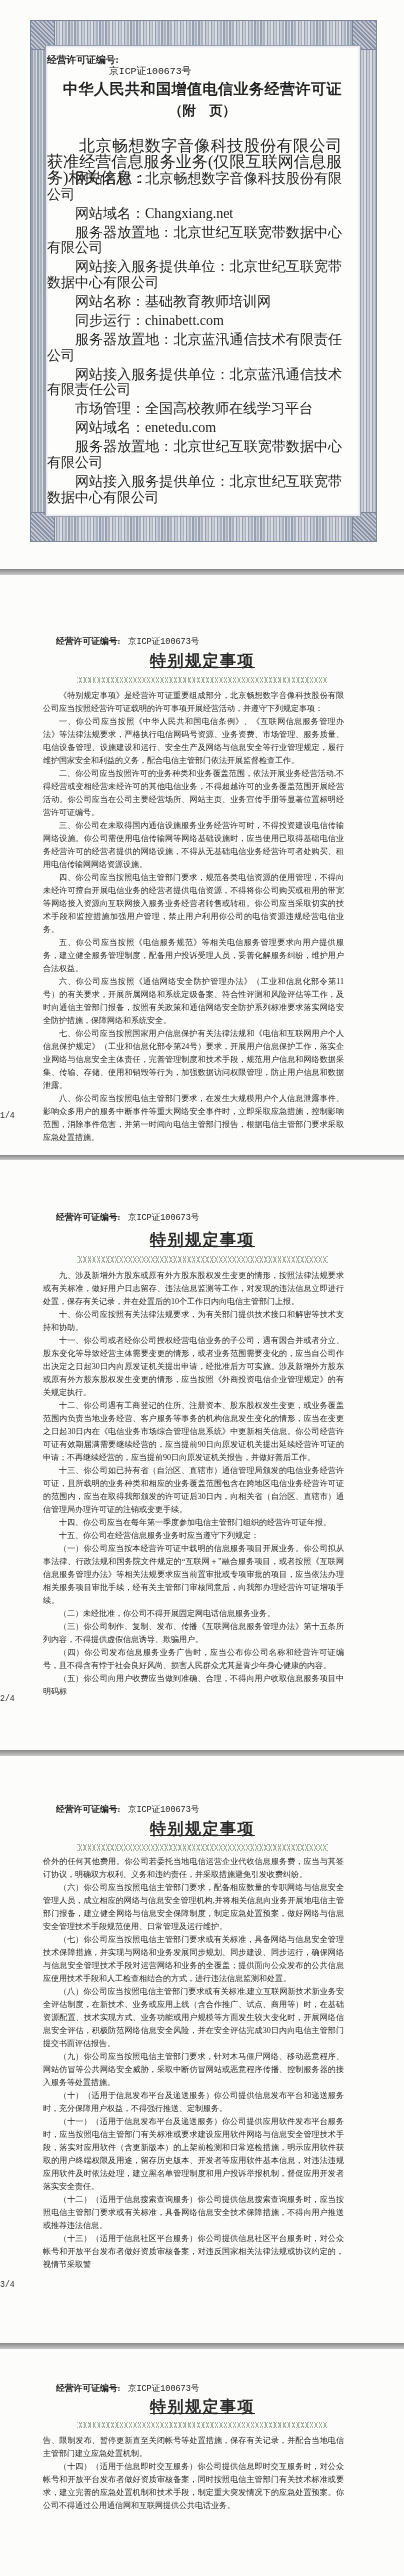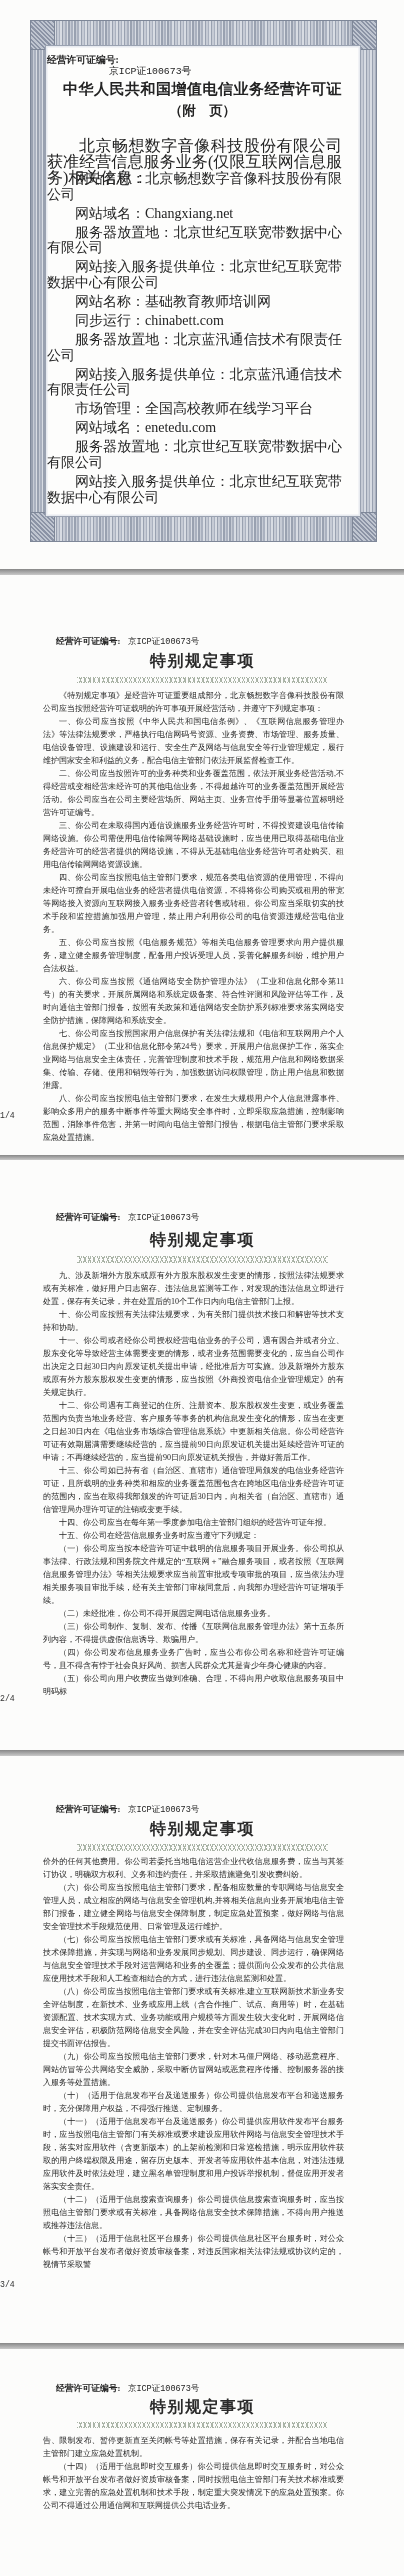--- a/index.html
+++ b/index.html
@@ -35,21 +35,21 @@
   .cert-number{position:absolute;left:109px;top:65px;font-size:9.8px;font-family:"Liberation Mono","DejaVu Sans Mono",monospace;}
   .cert-title{position:absolute;left:0;top:80px;width:405px;text-align:center;font-size:15px;font-weight:bold;letter-spacing:0.5px;}
   .cert-subtitle{position:absolute;left:0;top:102px;width:405px;text-align:center;font-size:13.4px;font-weight:bold;}
   .cert-intro{position:absolute;left:47px;top:138px;width:295px;font-size:16px;line-height:16px;text-indent:2em;text-align:justify;}
   .cert-entries{position:absolute;left:47px;top:171px;width:295px;}
   .cert-entry{font-size:14px;line-height:15.5px;margin-bottom:3.6px;text-indent:2em;text-align:justify;}
   
   .prov-head{position:absolute;left:56px;font-size:8.8px;}
   .ph-label{font-weight:bold;}
   .ph-num{margin-left:5.2px;font-family:"Liberation Mono","DejaVu Sans Mono",monospace;font-size:8.5px;}
-  .prov-title{position:absolute;left:0;width:405px;text-align:center;font-size:16px;font-weight:bold;letter-spacing:1.5px;color:#2a2a2a;}
+  .prov-title{position:absolute;left:0;width:405px;text-align:center;font-size:16px;font-weight:bold;letter-spacing:1.5px;color:#2a2a2a;text-decoration:underline;}
   .zigzag{
     position:absolute;left:77px;width:251px;height:6.7px;opacity:.85;
     background:
       repeating-linear-gradient(115deg,#a0ab9c 0 1px,transparent 1px 4.1px),
       repeating-linear-gradient(65deg,#9aa596 0 1px,transparent 1px 4.1px);
   }
   .prov-body{position:absolute;left:43px;width:301px;}
   .prov-body p{
     margin:0;font-size:8px;line-height:13px;
     text-indent:2em;text-align:justify;color:#1f1f1f;

